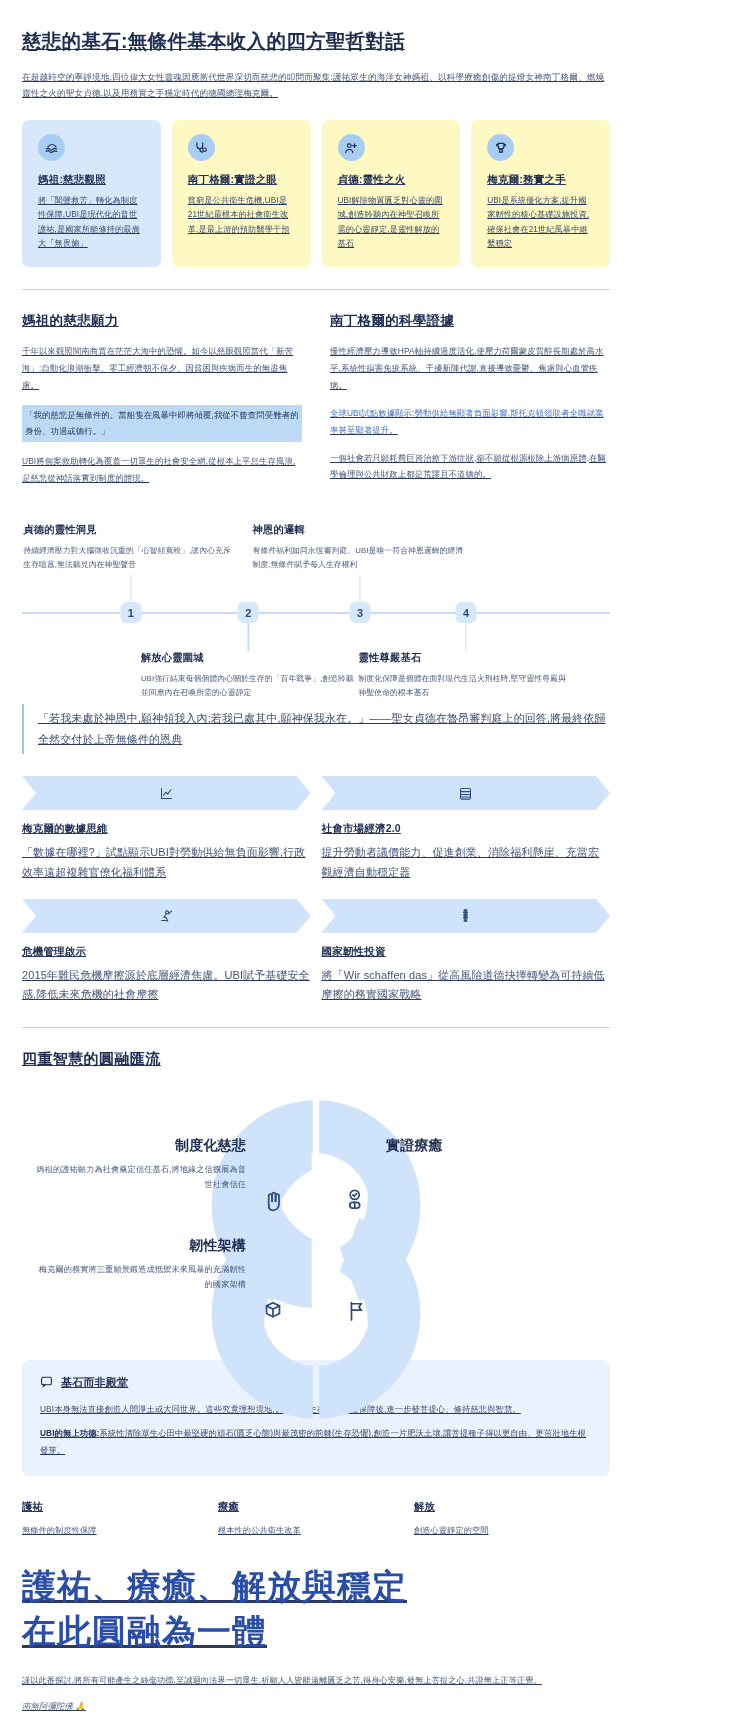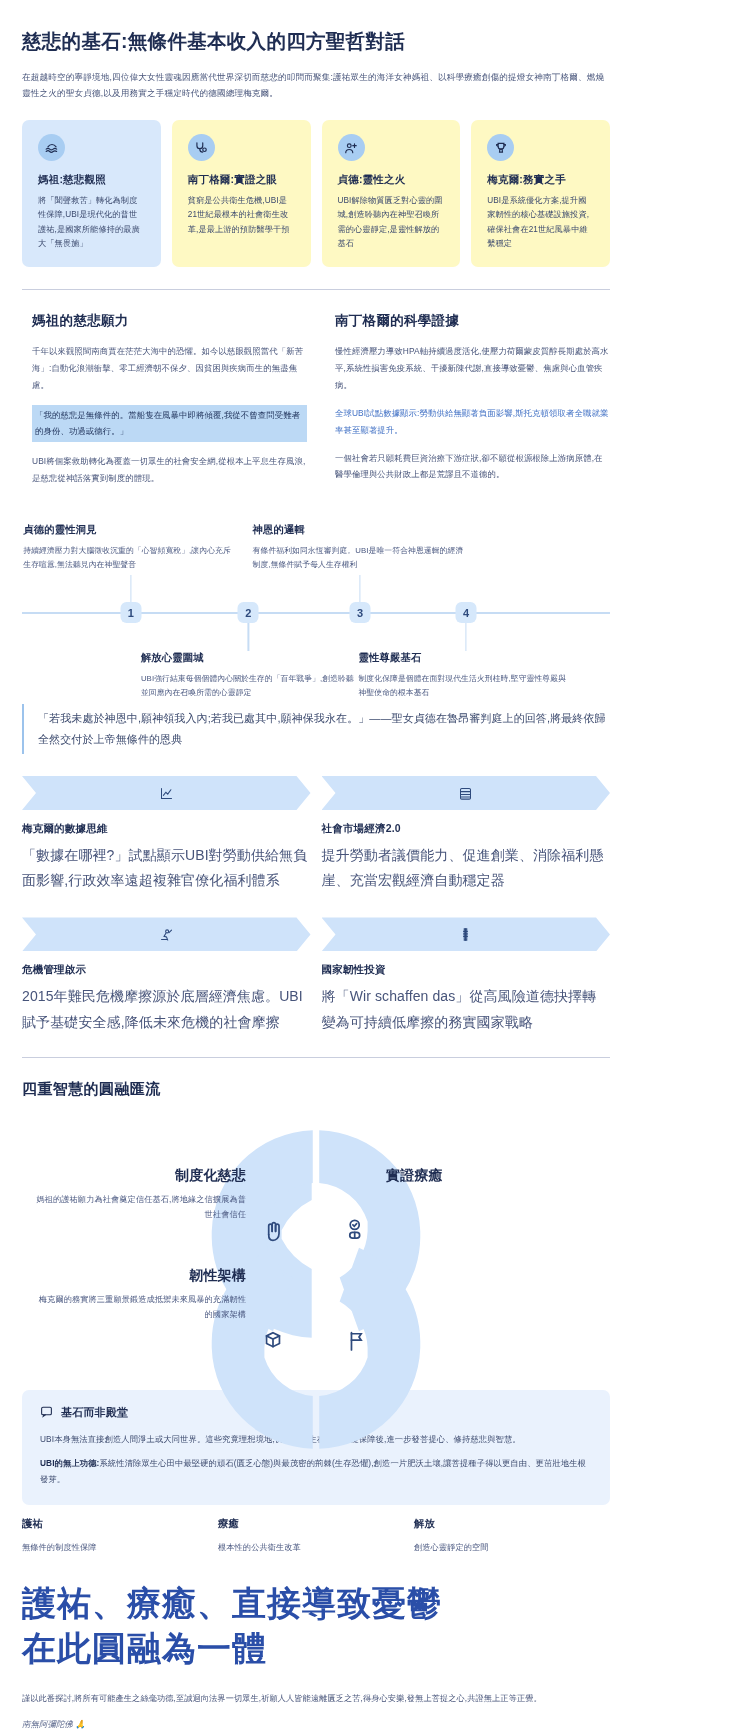--- a/index.html
+++ b/index.html
@@ -3,21 +3,21 @@
 <meta charset="utf-8">
 <style>
   * { box-sizing: border-box; margin: 0; padding: 0; }
   html, body {
     width: 740px;
     background: #ffffff;
     font-family: "Liberation Sans", "DejaVu Sans", sans-serif;
     color: #2b3a5c;
   }
   body { padding: 0 0 30px 0; }
-  .page { width: 632px; padding: 0 22px; }
+  .page { width: 632px; padding: 0 22px; text-decoration: underline; }
 
   
   .main-title {
     font-size: 19.5px;
     font-weight: bold;
     color: #1f2d52;
     letter-spacing: .3px;
     padding-top: 28px;
     line-height: 1.35;
   }
@@ -72,21 +72,20 @@
     background: #c9cede;
     margin: 22px 0 0 0;
   }
 
   
   .two-col {
     display: grid;
     grid-template-columns: 1fr 1fr;
     gap: 28px;
     margin-top: 22px;
-    margin-left: 10px;
   }
   .col-title {
     font-size: 13.5px;
     font-weight: bold;
     color: #1f2d52;
     margin-bottom: 13px;
     letter-spacing: .3px;
   }
   .para {
     font-size: 8.4px;
@@ -189,26 +188,26 @@
   }
   .chev-bar svg { width: 15px; height: 15px; }
   .chev-title {
     font-size: 10.5px;
     font-weight: bold;
     color: #1f2d52;
     margin: 12px 0 7px 0;
     letter-spacing: .2px;
   }
   .chev-desc {
-    font-size: 14px;
+    font-size: 11px;
     line-height: 1.8;
     color: #47547a;
     letter-spacing: .1px;
   }
-  .chev-row2 { margin-top: 24px; }
+  .chev-row2 { margin-top: 16px; }
 
   
   .section-title {
     font-size: 15px;
     font-weight: bold;
     color: #1f2d52;
     margin-top: 22px;
     letter-spacing: .4px;
   }
   .donut-wrap {
@@ -263,21 +262,21 @@
     margin-bottom: 8px;
     letter-spacing: .1px;
   }
   .callout p:last-child { margin-bottom: 0; }
   .callout b { color: #1f2d52; }
 
   
   .three-col {
     display: grid;
     grid-template-columns: 1fr 1fr 1fr;
-    margin-top: 12px;
+    margin-top: 24px;
   }
   .tc-title {
     font-size: 10.3px; font-weight: bold;
     color: #1f2d52; margin-bottom: 10px;
     letter-spacing: .2px;
   }
   .tc-desc {
     font-size: 8.2px; color: #4a5880; line-height: 1.7;
     letter-spacing: .1px;
   }
@@ -548,20 +547,20 @@
       <div class="tc-title">療癒</div>
       <div class="tc-desc">根本性的公共衛生改革</div>
     </div>
     <div>
       <div class="tc-title">解放</div>
       <div class="tc-desc">創造心靈靜定的空間</div>
     </div>
   </div>
 
   <div class="big-head">
-    <div>護祐、療癒、直接導致憂鬱</div>
+    <div>護祐、療癒、解放與穩定</div>
     <div>在此圓融為一體</div>
   </div>
 
   <p class="closing">謹以此番探討,將所有可能產生之絲毫功德,至誠迴向法界一切眾生,祈願人人皆能遠離匱乏之苦,得身心安樂,發無上菩提之心,共證無上正等正覺。</p>
   <p class="signature">南無阿彌陀佛 🙏</p>
 
 </div>
 
 </body></html>

